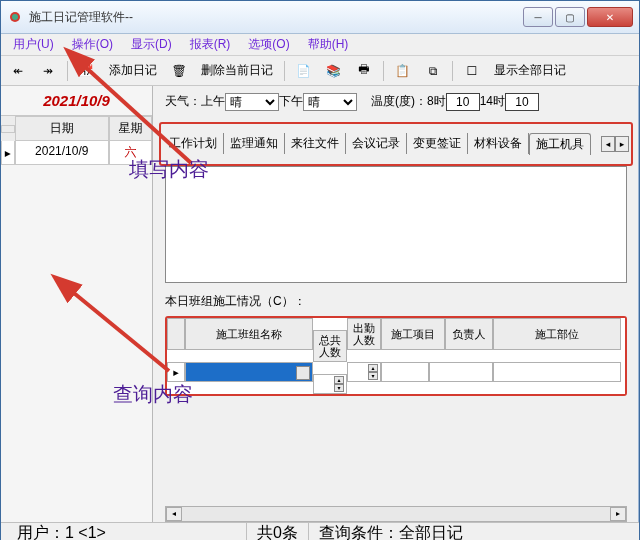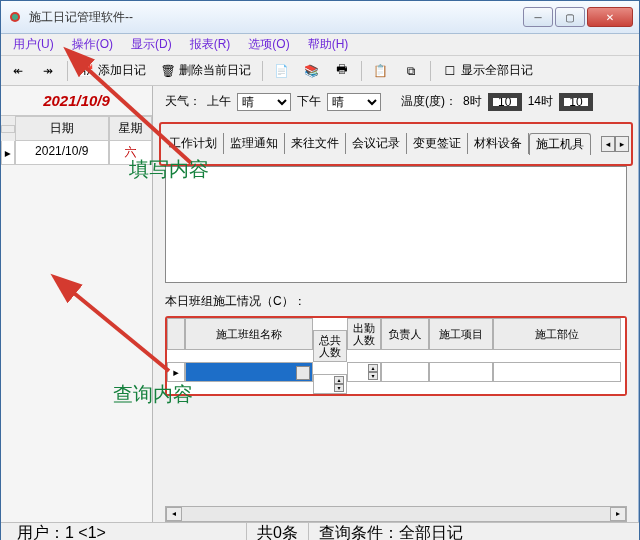--- a/index.html
+++ b/index.html
@@ -9,51 +9,51 @@
   .titlebar .app-icon{width:16px;height:16px;margin-right:6px;display:flex;align-items:center;justify-content:center;}
   .titlebar .title{flex:1;color:#333;}
   .winbtns{display:flex;gap:2px;}
   .winbtn{width:30px;height:20px;border:1px solid #88a;background:linear-gradient(#f6f9fd,#d6e4f2);border-radius:3px;display:flex;align-items:center;justify-content:center;font-size:10px;color:#333;}
   .winbtn.close{width:46px;background:linear-gradient(#e78a82,#c9433a);color:#fff;border-color:#a9362f;}
   .menubar{height:22px;background:#f0f0f0;display:flex;align-items:center;padding:0 4px;border-bottom:1px solid #d0d0d0;gap:2px;}
   .menuitem{padding:2px 8px;color:#6d28d9;}
   .toolbar{height:30px;background:#f0f0f0;display:flex;align-items:center;padding:0 4px;border-bottom:1px solid #c8c8c8;gap:4px;}
   .tbtn{height:22px;min-width:22px;display:flex;align-items:center;justify-content:center;padding:0 4px;border:1px solid transparent;border-radius:2px;color:#000;}
   .tbtn .ticon{width:16px;height:16px;display:inline-flex;align-items:center;justify-content:center;font-size:12px;}
-  .tbtn .ticon+span{margin-left:3px;}
+  .tbtn .ticon+span{margin-left:14px;}
   .sep{width:1px;height:20px;background:#c0c0c0;margin:0 2px;}
   .body{display:flex;height:calc(100% - 28px - 22px - 30px - 22px);}
   .left{width:152px;border-right:1px solid #b8b8b8;background:#f5f5f5;display:flex;flex-direction:column;}
   .datebig{height:30px;display:flex;align-items:center;justify-content:center;color:#c00000;font-weight:bold;font-size:15px;border-bottom:1px solid #c8c8c8;font-style:italic;}
   .datetable{}
   .dhead{display:flex;background:#ececec;align-items:center;}
   .dhead .c{border:1px solid #c8c8c8;text-align:center;padding:3px 0;}
   .dhead .c1{width:14px;}
   .dhead .c2{width:96px;}
   .dhead .c3{width:44px;}
   .drow{display:flex;background:#fff;}
   .drow .c{border-left:1px solid #c8c8c8;border-right:1px solid #c8c8c8;border-bottom:1px solid #c8c8c8;text-align:center;padding:3px 0;}
   .drow .c1{width:14px;display:flex;align-items:center;justify-content:center;}
   .drow .c2{width:96px;}
   .drow .c3{width:44px;color:#c00000;}
   .right{flex:1;display:flex;flex-direction:column;padding:4px 6px 0 6px;overflow:hidden;}
-  .weatherrow{height:24px;display:flex;align-items:center;gap:6px;padding:0 6px;margin-bottom:9px;}
+  .weatherrow{height:24px;display:flex;align-items:center;padding:0 6px;margin-bottom:9px;}
   .wsel{height:18px;border:1px solid #888;background:#fff;font-size:12px;font-family:inherit;}
   .wsel1{width:54px;}
-  .numfld{width:34px;height:18px;border:5px solid #404040;background:#fff;font-size:12px;font-family:inherit;text-align:center;}
+  .numfld{width:34px;height:18px;border:1px solid #404040;background:#fff;font-size:12px;font-family:inherit;text-align:center;}
   .tabrow{border:2px solid #d43a2f;border-radius:3px;height:44px;display:flex;align-items:center;padding:0 2px;gap:0;background:#f0f0f0;position:relative;}
   .tabrow .tab{padding:2px 6px;border-right:1px solid #888;color:#000;white-space:nowrap;}
   .tabrow .tab.active{border:1px solid #888;border-bottom:none;background:#f0f0f0;border-top-left-radius:3px;border-top-right-radius:3px;}
   .tabnav{margin-left:auto;display:flex;}
   .tabnav span{width:14px;text-align:center;border:1px solid #888;background:#ececec;font-size:9px;line-height:14px;}
   .section-label{padding:4px 6px 2px 6px;}
   .textarea{margin:0 6px;border:1px solid #888;background:#fff;height:120px;padding:4px;position:relative;}
   .arrow{position:absolute;pointer-events:none;}
   .arrow svg{overflow:visible;}
-  .annot{position:absolute;color:#15803d;font-size:20px;pointer-events:none;font-weight:500;}
+  .annot{position:absolute;color:#4c1d95;font-size:20px;pointer-events:none;font-weight:500;}
   .gridwrap{margin:4px 6px 0 6px;border:2px solid #d43a2f;border-radius:3px;}
   .grid{background:#fff;display:flex;flex-direction:column;}
   .grow{display:flex;}
   .gcell{border:1px solid #b0b0b0;background:#ececec;font-size:11px;display:flex;align-items:center;justify-content:center;text-align:center;line-height:1.1;}
   .ghead .gcell{height:32px;}
   .gdata .gcell{background:#fff;height:20px;}
   .gc0{width:18px;}
   .gc1{width:128px;}
   .gc2{width:34px;margin-top:12px;}
   .gc3{width:34px;}
@@ -191,22 +191,22 @@
 
       <div class="gridwrap">
         <div class="grid">
           <div class="grow ghead">
             <div class="gcell gc0"></div>
             <div class="gcell gc1">施工班组名称</div>
             <div class="gcell gc2" style="white-space:pre-line">总共
 人数</div>
             <div class="gcell gc3" style="white-space:pre-line">出勤
 人数</div>
+            <div class="gcell gc5">施工项目</div>
             <div class="gcell gc4">负责人</div>
-            <div class="gcell gc5">施工项目</div>
             <div class="gcell gc6">施工部位</div>
           </div>
           <div class="grow gdata">
             <div class="gcell gc0">▸</div>
             <div class="gcell gc1"></div>
             <div class="gcell gc2">
                 <div class="spn">
                   <span>▴</span>
                   <span>▾</span>
                 </div>

